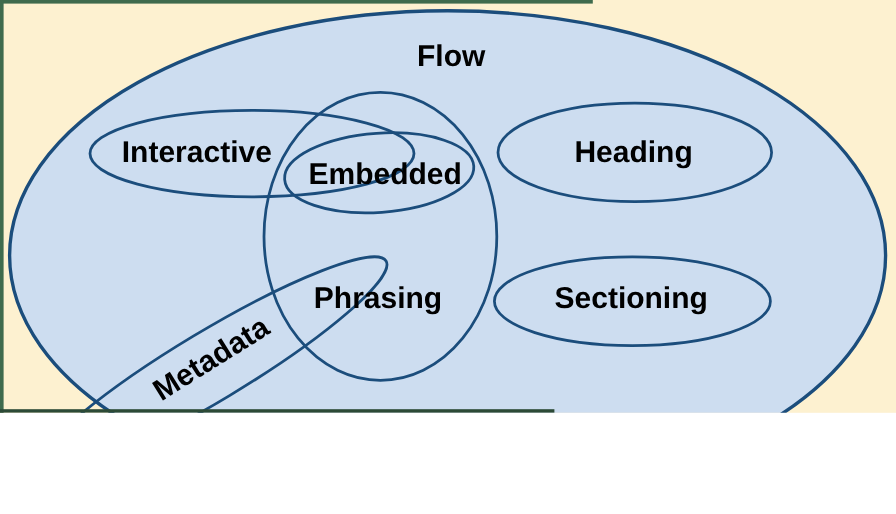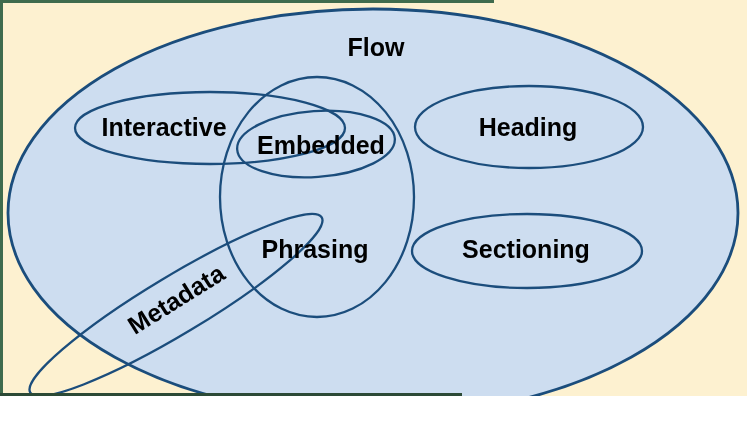--- a/index.html
+++ b/index.html
@@ -11,21 +11,21 @@
     --text: #000000;
   }
   html, body { margin: 0; padding: 0; }
   body {
     width: 747px; height: 428px;
     font-family: "Liberation Sans", sans-serif;
     background: #ffffff;
   }
   .stage {
     position: relative;
-    width: 747px; height: 396px;
+    width: 747px; height: 344px;
     background: var(--bg);
     overflow: hidden;
   }
   .frame-strip { position: absolute; background: var(--frame); }
   .frame-top    { top: 0; left: 0; width: 494px; height: 3px; }
   .frame-left   { top: 0; left: 0; width: 3px;  height: 407px; }
   .frame-bottom { left: 0; bottom: 0; width: 462px; height: 3px; background: var(--frame_dark); }
   svg.diagram { position: absolute; top: 0; left: 0; display: block; }
   .flow-shape {
     fill: var(--fill);

